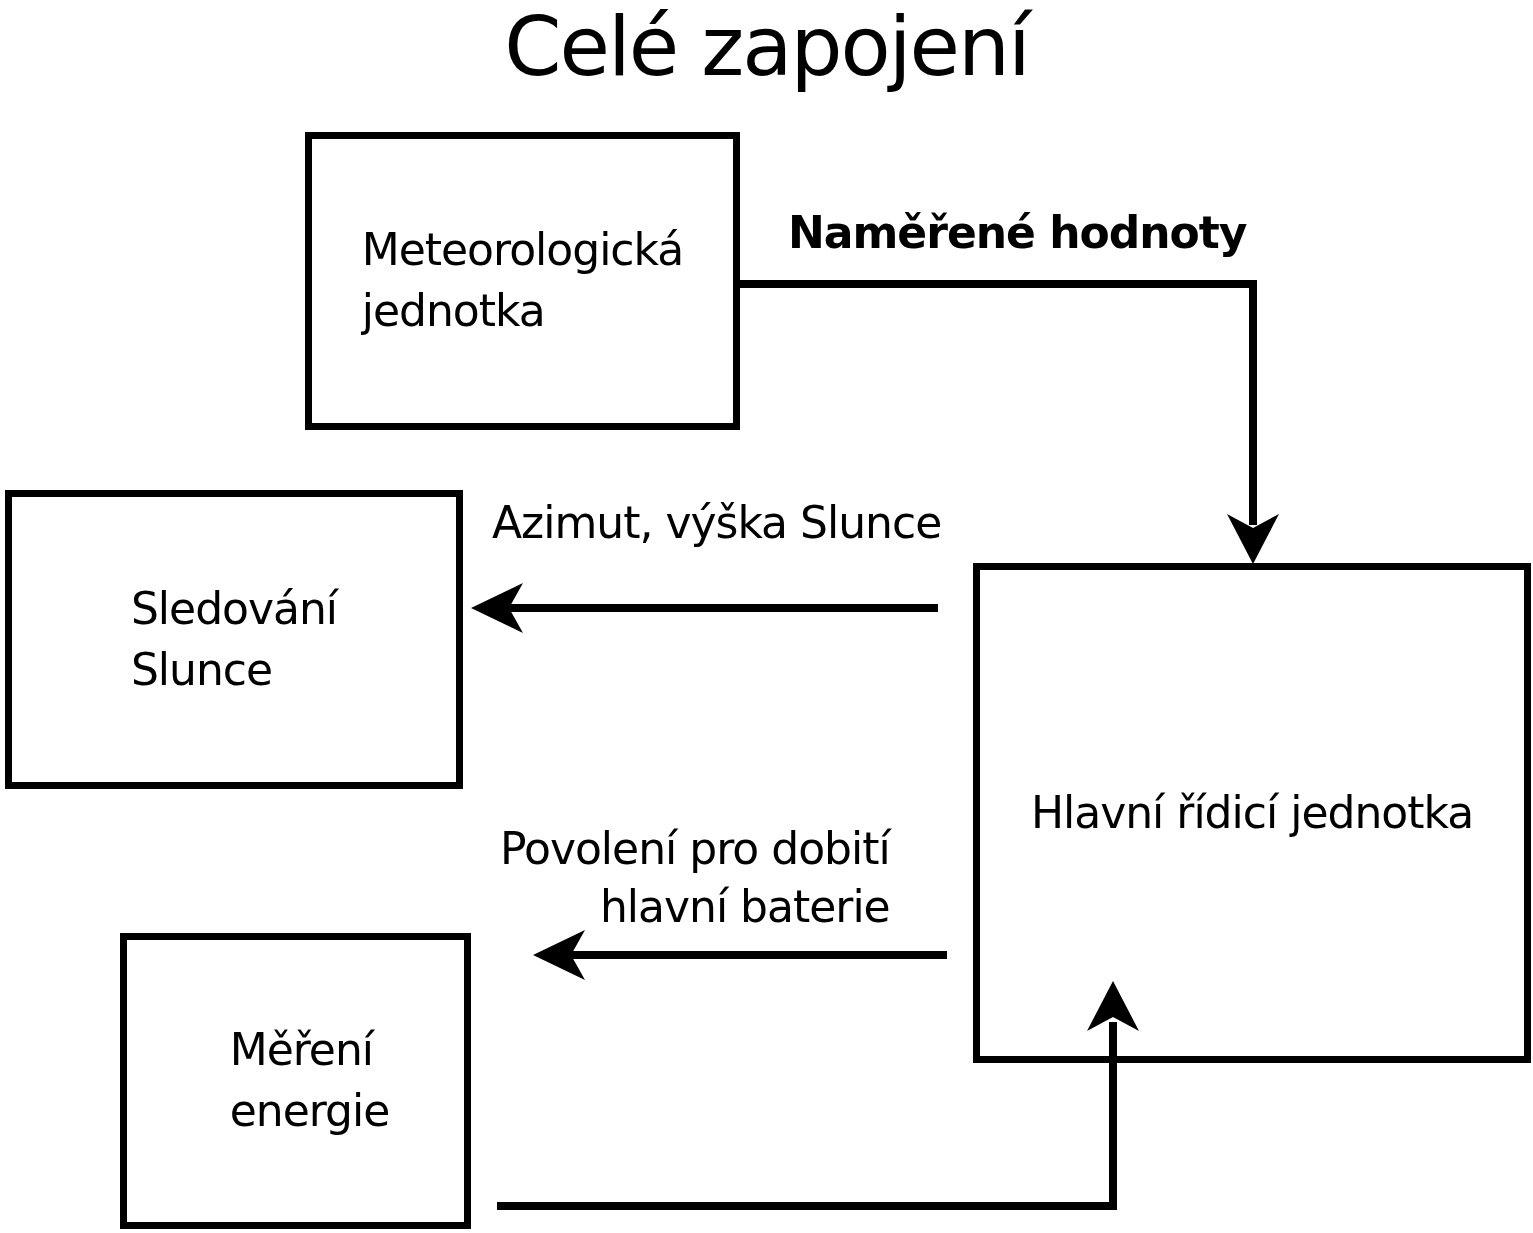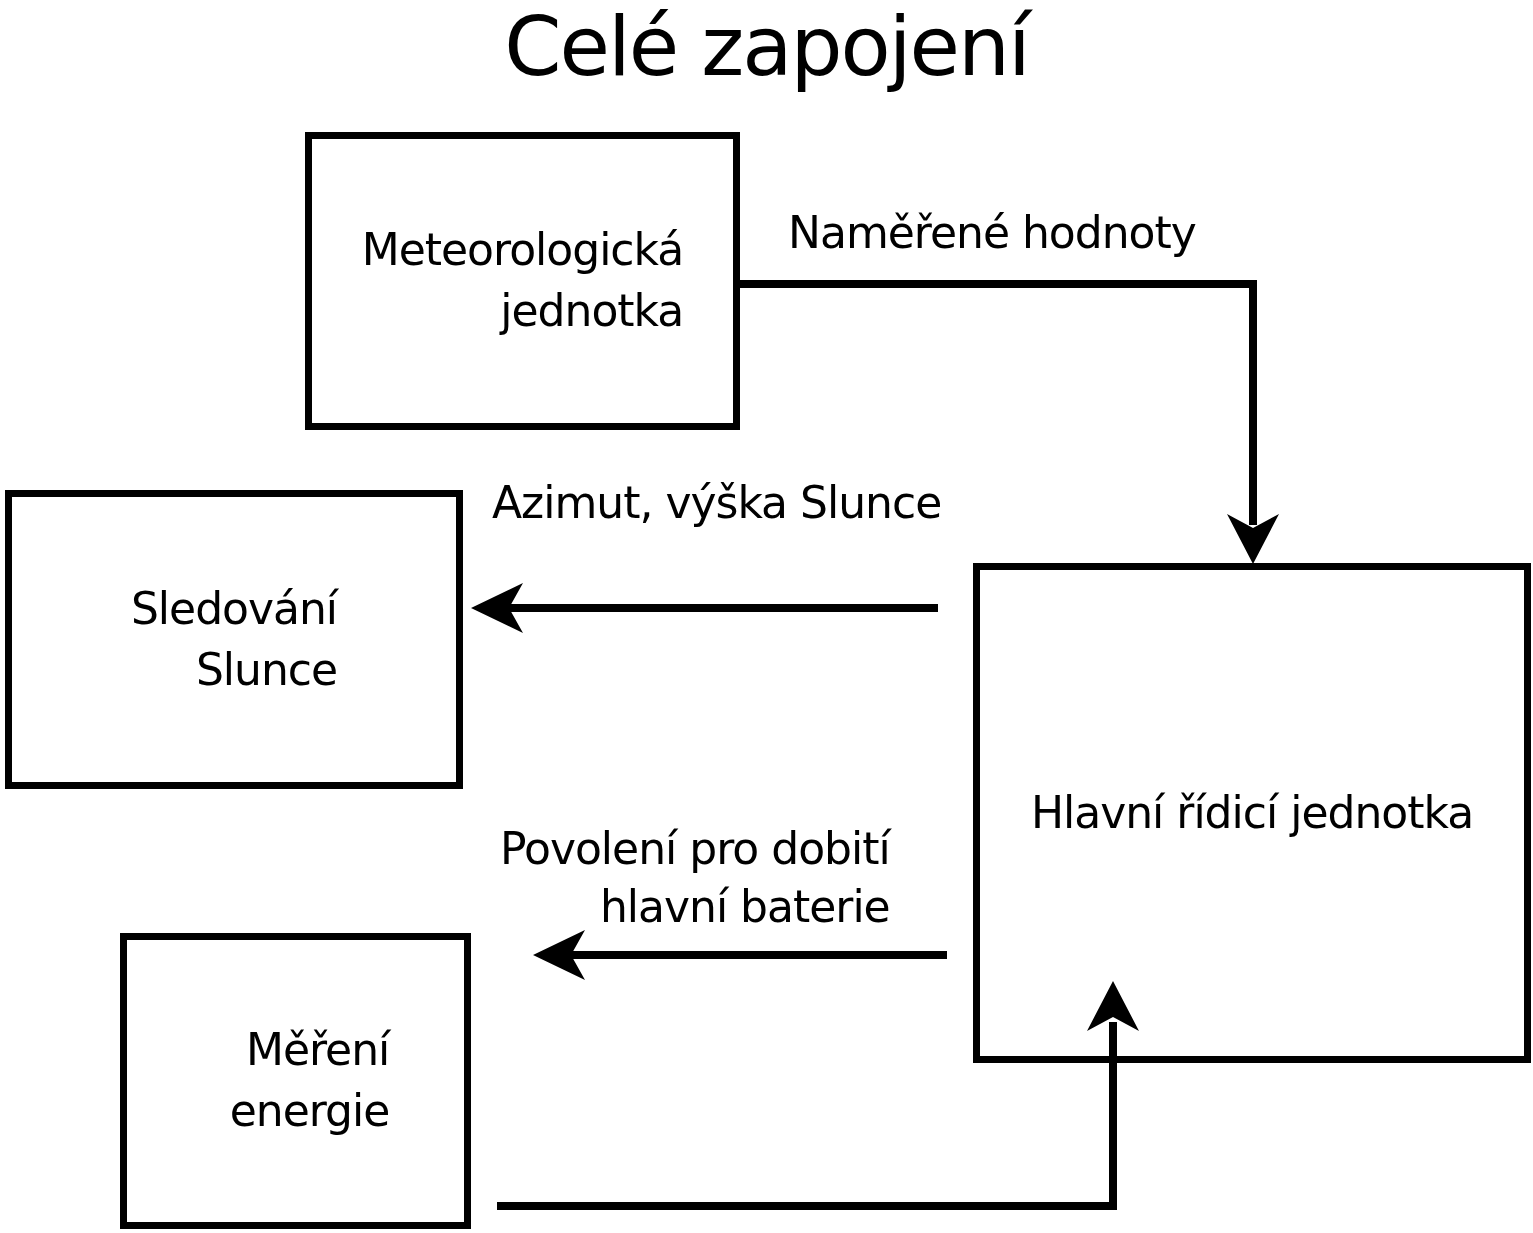--- a/index.html
+++ b/index.html
@@ -31,21 +31,21 @@
     white-space: nowrap;
   }
   .node {
     position: absolute;
     box-sizing: border-box;
     border: 7px solid #000000;
     background: #ffffff;
     display: flex;
     align-items: center;
     justify-content: center;
-    text-align: right;
+    text-align: left;
     font-size: 44px;
     line-height: 1.38;
     letter-spacing: -1px;
   }
   .node-label { white-space: pre-line; }
   #node-meteo     { left: 305px;  top: 132px; width: 435px; height: 298px; }
   #node-sledovani { left: 5px;    top: 490px; width: 458px; height: 299px; }
   #node-hlavni    { left: 973px;  top: 563px; width: 558px; height: 500px; }
   #node-mereni    { left: 120px;  top: 933px; width: 351px; height: 296px; padding-left: 28px; }
 
@@ -76,22 +76,22 @@
   #edge-c-head { left: 533px;  top: 930px; }
   #edge-d-head { left: 1087px; top: 981px; }
 
   .edge-label {
     position: absolute;
     font-size: 44px;
     letter-spacing: -1px;
     line-height: 1.32;
     white-space: pre-line;
   }
-  #label-namerene-hodnoty { left: 788px; top: 204px; }
-  #label-azimut           { left: 492px; top: 474px; }
+  #label-namerene-hodnoty { left: 788px; top: 204px; font-weight: bold; }
+  #label-azimut           { left: 492px; top: 494px; }
   #label-povoleni         { left: 500px; top: 820px; text-align: right; }
   #label-namerena-hodnota { left: 525px; top: 1136px; }
 </style>
 </head>
 <body>
 
 <div class="canvas">
 
   <h1 class="diagram-title">Celé zapojení</h1>
 

